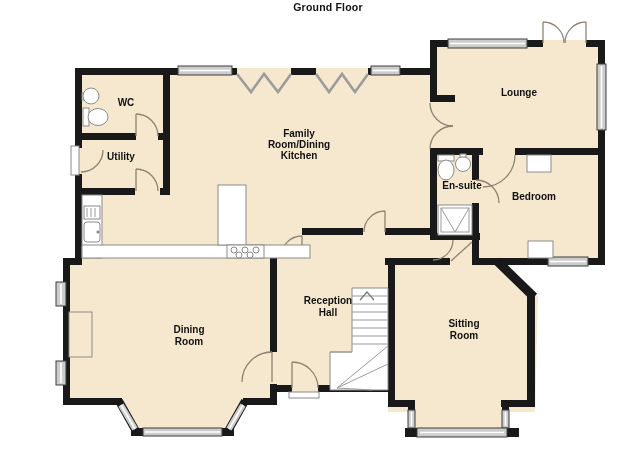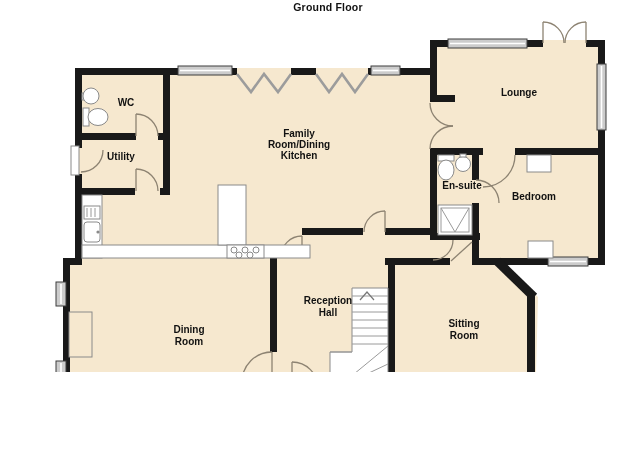--- a/index.html
+++ b/index.html
@@ -1,16 +1,16 @@
 <!DOCTYPE html>
 <html><head>
 <meta charset="utf-8">
 <style>
   html,body{margin:0;padding:0;background:#ffffff;}
-  .stage{position:relative;width:640px;height:372px;background:#ffffff;overflow:hidden;
+  .stage{position:relative;width:640px;height:463px;background:#ffffff;overflow:hidden;
          font-family:"Liberation Sans", sans-serif;}
   svg{display:block}
   text{font-family:"Liberation Sans", sans-serif;font-weight:bold;fill:#111111;}
   .title-text{font-size:10.5px;letter-spacing:.2px;}
   .room-label{font-size:10px;}
   .wall{fill:#191919;}
   .thinline{stroke:#8d8372;stroke-width:1.3;fill:none;}
   .fixture{fill:#ffffff;stroke:#8a8a8a;stroke-width:1;}
   .winbar{fill:#cccccc;stroke:#3c3c3c;stroke-width:1;}
   .winmid{stroke:#ffffff;stroke-width:1.6;}

